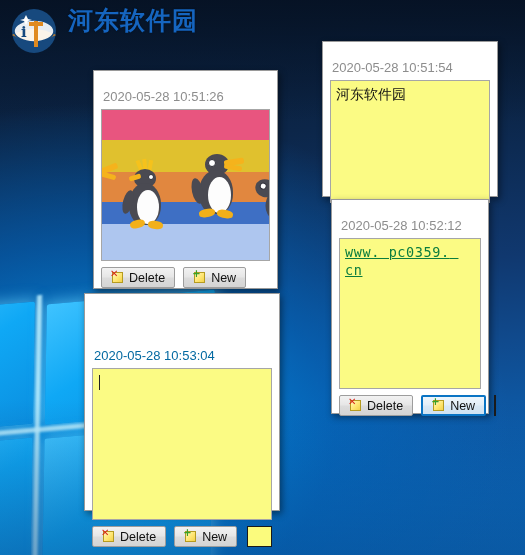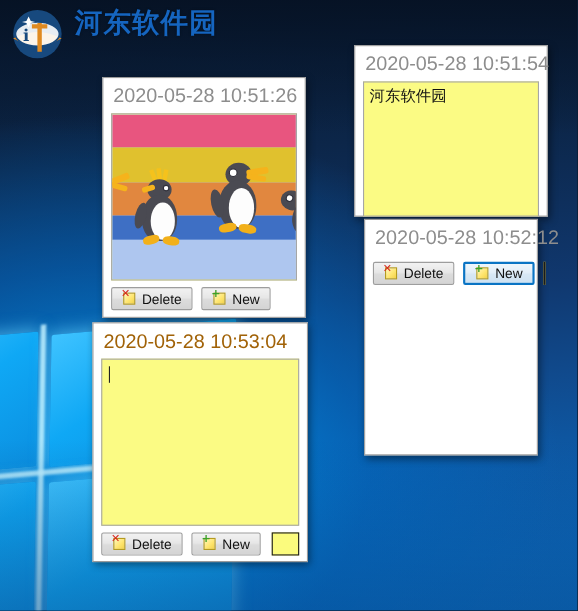--- a/index.html
+++ b/index.html
@@ -106,27 +106,27 @@
   
   .note {
     position: absolute;
     background: #ffffff;
     border: 1px solid #9a9a9a;
     box-shadow: 2px 3px 7px rgba(0,0,0,0.45);
     box-sizing: border-box;
     font-size: 12px;
   }
   .note-title {
-    font-size: 18px;
+    font-size: 13px;
     color: #8d8d8d;
-    padding: 6px 0 5px 9px;
+    padding: 18px 0 5px 9px;
     white-space: nowrap;
     user-select: none;
   }
-  .note.active .note-title { color: #a16207; }
+  .note.active .note-title { color: #0369a1; margin-top: 36px; }
 
   .note-body {
     margin: 0 7px;
     background: #fbfb84;
     border: 1px solid #a6a6a6;
     box-sizing: border-box;
     overflow: hidden;
     position: relative;
   }
   .note-text {
@@ -374,20 +374,23 @@
 
 <div class="note" id="note-2">
   <div class="note-title">2020-05-28 10:51:54</div>
   <div class="note-body">
     <div class="note-text">河东软件园</div>
   </div>
 </div>
 
 <div class="note" id="note-3">
   <div class="note-title">2020-05-28 10:52:12</div>
+  <div class="note-body">
+    <div class="note-text link">www. pc0359. cn</div>
+  </div>
   <div class="note-btns">
     <div class="btn">
       <span class="btn-icon">
         <span class="sheet"></span>
           <span class="mark del">✕</span>
       </span>
       <span>Delete</span>
     </div>
     <div class="btn focused">
       <span class="btn-icon">

